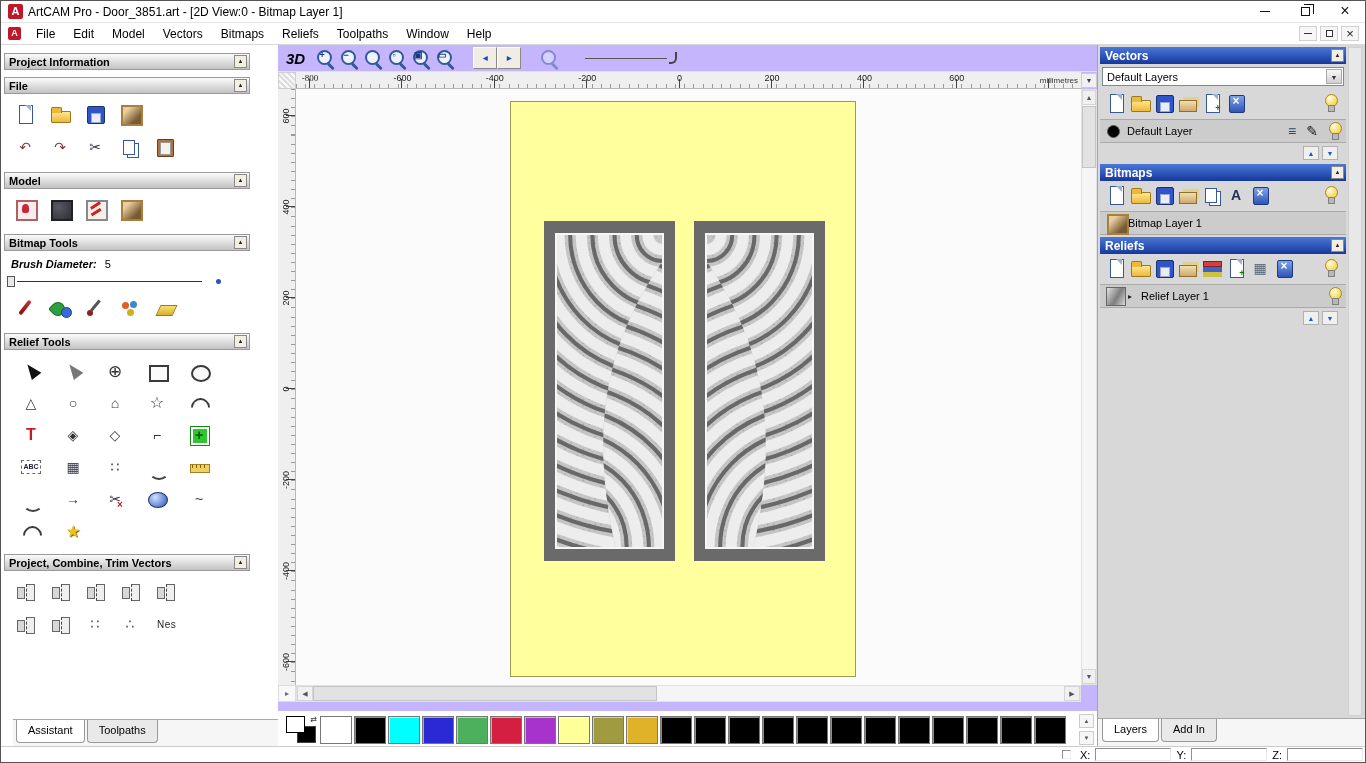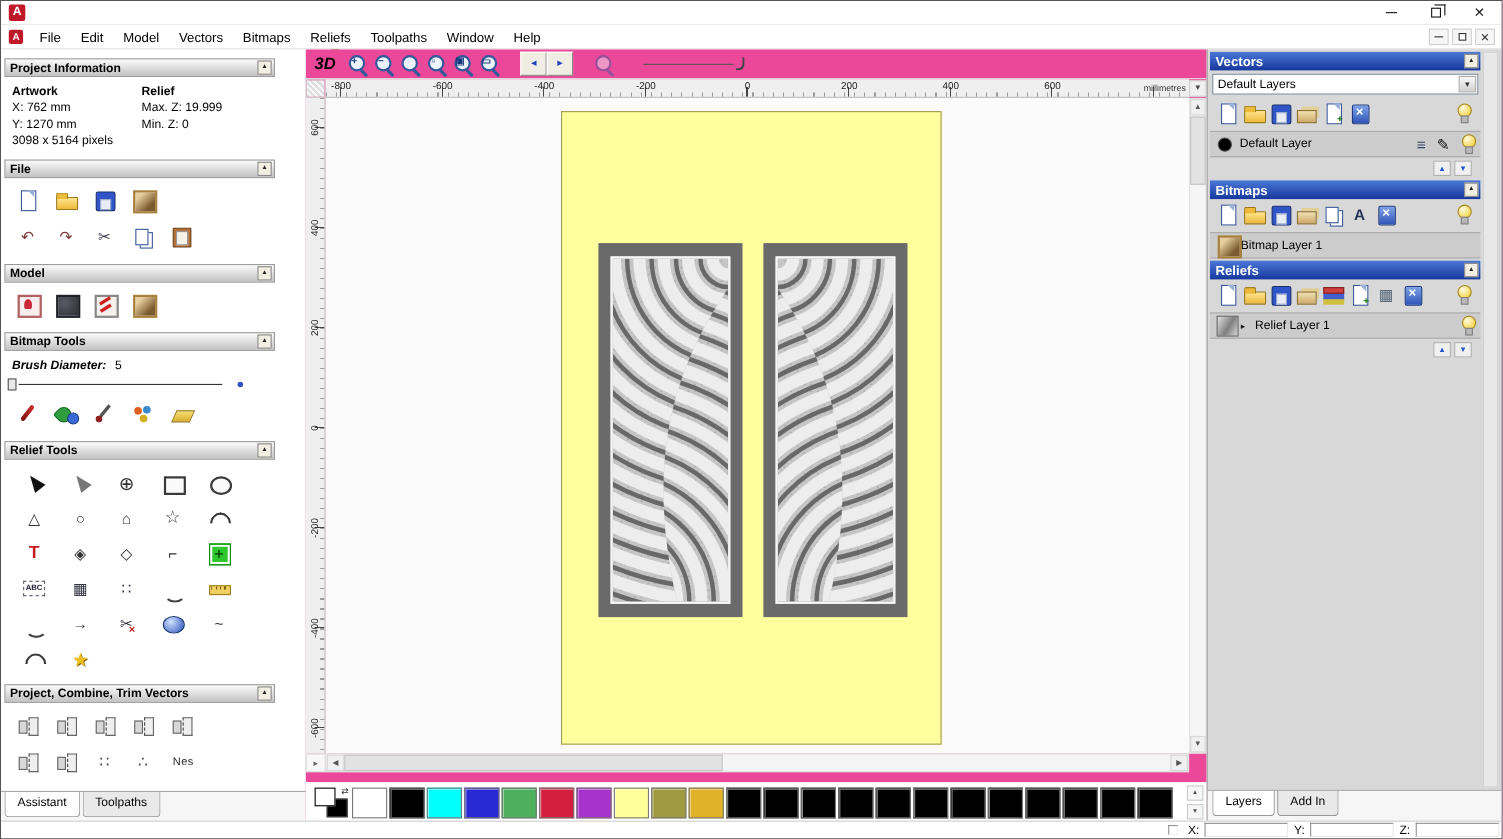--- a/index.html
+++ b/index.html
@@ -109,26 +109,26 @@
 .slider-row{display:flex;align-items:center;padding:4px 8px 6px 4px;cursor:pointer}
 .slider-handle{width:8px;height:11px;background:#e8e8e8;border:1px solid #555;margin-right:2px}
 .slider-track{width:185px;height:1px;background:#333}
 .preview-dot{width:5px;height:5px;border-radius:50%;background:#3050c0;margin-left:14px}
 .nes{font-size:10px;color:#222;margin-left:6px;letter-spacing:.5px}
 .lp-scroll{position:absolute;top:2px;bottom:29px;right:6px;width:16px;background:#f5f5f5;border:1px solid #ddd}
 .sb-arrow{position:absolute;left:0;right:0;height:15px;background:#f0f0f0;border:1px solid #d6d6d6;color:#555;font-size:7px;text-align:center;line-height:14px;cursor:pointer}
 .sb-arrow.up{top:0}.sb-arrow.up::before{content:"▲"}
 .sb-arrow.down{bottom:0}.sb-arrow.down::before{content:"▼"}
 .lp-thumb{position:absolute;left:0;right:0;top:16px;height:168px;background:#e4e4e4;border:1px solid #c2c2c2;cursor:pointer}
-.lp-tabs{position:absolute;left:0;bottom:0;right:0;height:27px;background:#f6f6f6;border-top:1px solid #a8a8a8;display:flex;align-items:flex-start;padding-left:3px}
+.lp-tabs{position:absolute;left:12px;bottom:0;right:0;height:27px;background:#f6f6f6;border-top:1px solid #a8a8a8;display:flex;align-items:flex-start;padding-left:3px}
 .tab{padding:4px 11px 6px;border:1px solid #999;border-top:none;background:#e9e9e9;margin-right:2px;border-radius:0 0 4px 4px;cursor:pointer;white-space:nowrap}
 .tab.active{background:#fff}
 
 
-#canvas{position:absolute;left:277px;top:44px;right:268px;bottom:16px;background:#ec4899}
+#canvas{position:absolute;left:277px;top:44px;right:268px;bottom:16px;background:#c4b5fd}
 .cv-toolbar{position:absolute;left:0;top:0;right:0;height:27px;border-bottom:1px solid #e2e2e2;display:flex;align-items:center;padding-left:8px;gap:2px}
 .btn-3d{font-weight:bold;font-style:italic;font-size:15px;padding:0 6px 0 0;cursor:pointer}
 .cv-sep{width:12px;flex:none}
 .tool-slider{position:relative;width:92px;height:14px;margin-left:22px;cursor:pointer}
 .tool-slider::before{content:"";position:absolute;left:0;right:10px;top:7px;height:1px;background:#555}
 .ts-hook{position:absolute;right:0;top:1px;width:8px;height:12px;border:2px solid #444;border-top:none;border-left:none;border-radius:0 0 6px 0}
 .corner{position:absolute;left:0;top:27px;width:18px;height:17px;background:repeating-linear-gradient(45deg,#ddd 0 2px,#f8f8f8 2px 4px);border:1px solid #cfcfcf}
 #hruler{position:absolute;left:18px;top:27px;right:16px;height:17px;background:#efefef;border-bottom:1px solid #b8b8b8;font-size:9px;color:#222;overflow:hidden}
 #hruler .ticks{position:absolute;bottom:0;left:0;right:0;height:4px;background:repeating-linear-gradient(to right,#9a9a9a 0 1px,transparent 1px 9.24px)}
 #hruler .ticksM{position:absolute;bottom:0;left:0;right:0;height:9px;background:repeating-linear-gradient(to right,transparent 0 13px,#444 13px 14px,transparent 14px 92.4px)}
@@ -195,20 +195,21 @@
 .slabel{font-size:11px}
 .sfield{width:76px;height:13px;background:#fff;border:1px solid;border-color:#909090 #e8e8e8 #e8e8e8 #909090}
 </style>
 </head>
 <body>
 
 <div id="win" data-name="artcam-window">
 
   <div class="titlebar" data-name="title-bar">
     <div class="app-logo" data-name="app-logo-icon">A</div>
+    <span class="title-text" data-name="window-title">ArtCAM Pro - Door_3851.art - [2D View:0 - Bitmap Layer 1]</span>
     <div class="tb-btns" data-name="window-controls">
       <div class="tb-btn" data-name="minimize-button">
           <span class="ico-min" data-name="minimize-icon"></span>
         </div>
       <div class="tb-btn" data-name="restore-button">
           <span class="ico-restore" data-name="restore-icon"></span>
         </div>
       <div class="tb-btn" data-name="close-button">
           <span class="ico-close" data-name="close-icon"></span>
         </div>
@@ -241,33 +242,20 @@
     </div>
   </div>
 
   <div id="leftpanel" data-name="assistant-panel">
     <div class="lp-content" data-name="assistant-panel-content">
 
       <div class="lp-header" data-name="section-header-project-information">
         <span data-name="section-title">Project Information</span>
         <span class="colbtn" data-name="collapse-project-information-button"></span>
       </div>
-      <div class="pi-grid" data-name="project-information-content">
-        <div class="pi-col">
-          <b data-name="artwork-label">Artwork</b>
-          <div data-name="artwork-x-value">X: 762 mm</div>
-          <div data-name="artwork-y-value">Y: 1270 mm</div>
-          <div data-name="artwork-pixels-value">3098 x 5164 pixels</div>
-        </div>
-        <div class="pi-col">
-          <b data-name="relief-label">Relief</b>
-          <div data-name="relief-max-z-value">Max. Z: 19.999</div>
-          <div data-name="relief-min-z-value">Min. Z: 0</div>
-        </div>
-      </div>
 
       <div class="lp-header" data-name="section-header-file">
         <span data-name="section-title">File</span>
         <span class="colbtn" data-name="collapse-file-button"></span>
       </div>
       <div class="lp-row" data-name="file-toolbar-row1">
           <span class="ic f-page" data-name="new-model-icon"></span>
           <span class="ic f-folder" data-name="open-file-icon"></span>
           <span class="ic f-disk" data-name="save-file-icon"></span>
           <span class="ic f-thumb-art" data-name="import-model-icon"></span>
@@ -458,21 +446,21 @@
       <span class="tool-slider" data-name="line-width-slider">
           <span class="ts-hook" data-name="line-width-preview-icon"></span>
         </span>
     </div>
 
     <div class="corner" data-name="ruler-corner"></div>
     <div id="hruler" data-name="horizontal-ruler">
       <div class="ticks"></div>
         <div class="ticksM"></div>
       <span class="runit" data-name="ruler-unit-label">millimetres</span>
-    <div class="rl-h" data-name="ruler-label" style="left: 14px;">-800</div>
+    <div class="rl-h" data-name="ruler-label" style="left: 14px; font-family: Liberation Serif, serif;">-800</div>
         <div class="rl-h" data-name="ruler-label" style="left: 106.4px;">-600</div>
         <div class="rl-h" data-name="ruler-label" style="left: 198.8px;">-400</div>
         <div class="rl-h" data-name="ruler-label" style="left: 291.2px;">-200</div>
         <div class="rl-h" data-name="ruler-label" style="left: 383.6px;">0</div>
         <div class="rl-h" data-name="ruler-label" style="left: 476px;">200</div>
         <div class="rl-h" data-name="ruler-label" style="left: 568.4px;">400</div>
         <div class="rl-h" data-name="ruler-label" style="left: 660.8px;">600</div>
       </div>
     <div class="unit-dd" data-name="ruler-options-button"></div>
     <div id="vruler" data-name="vertical-ruler">

